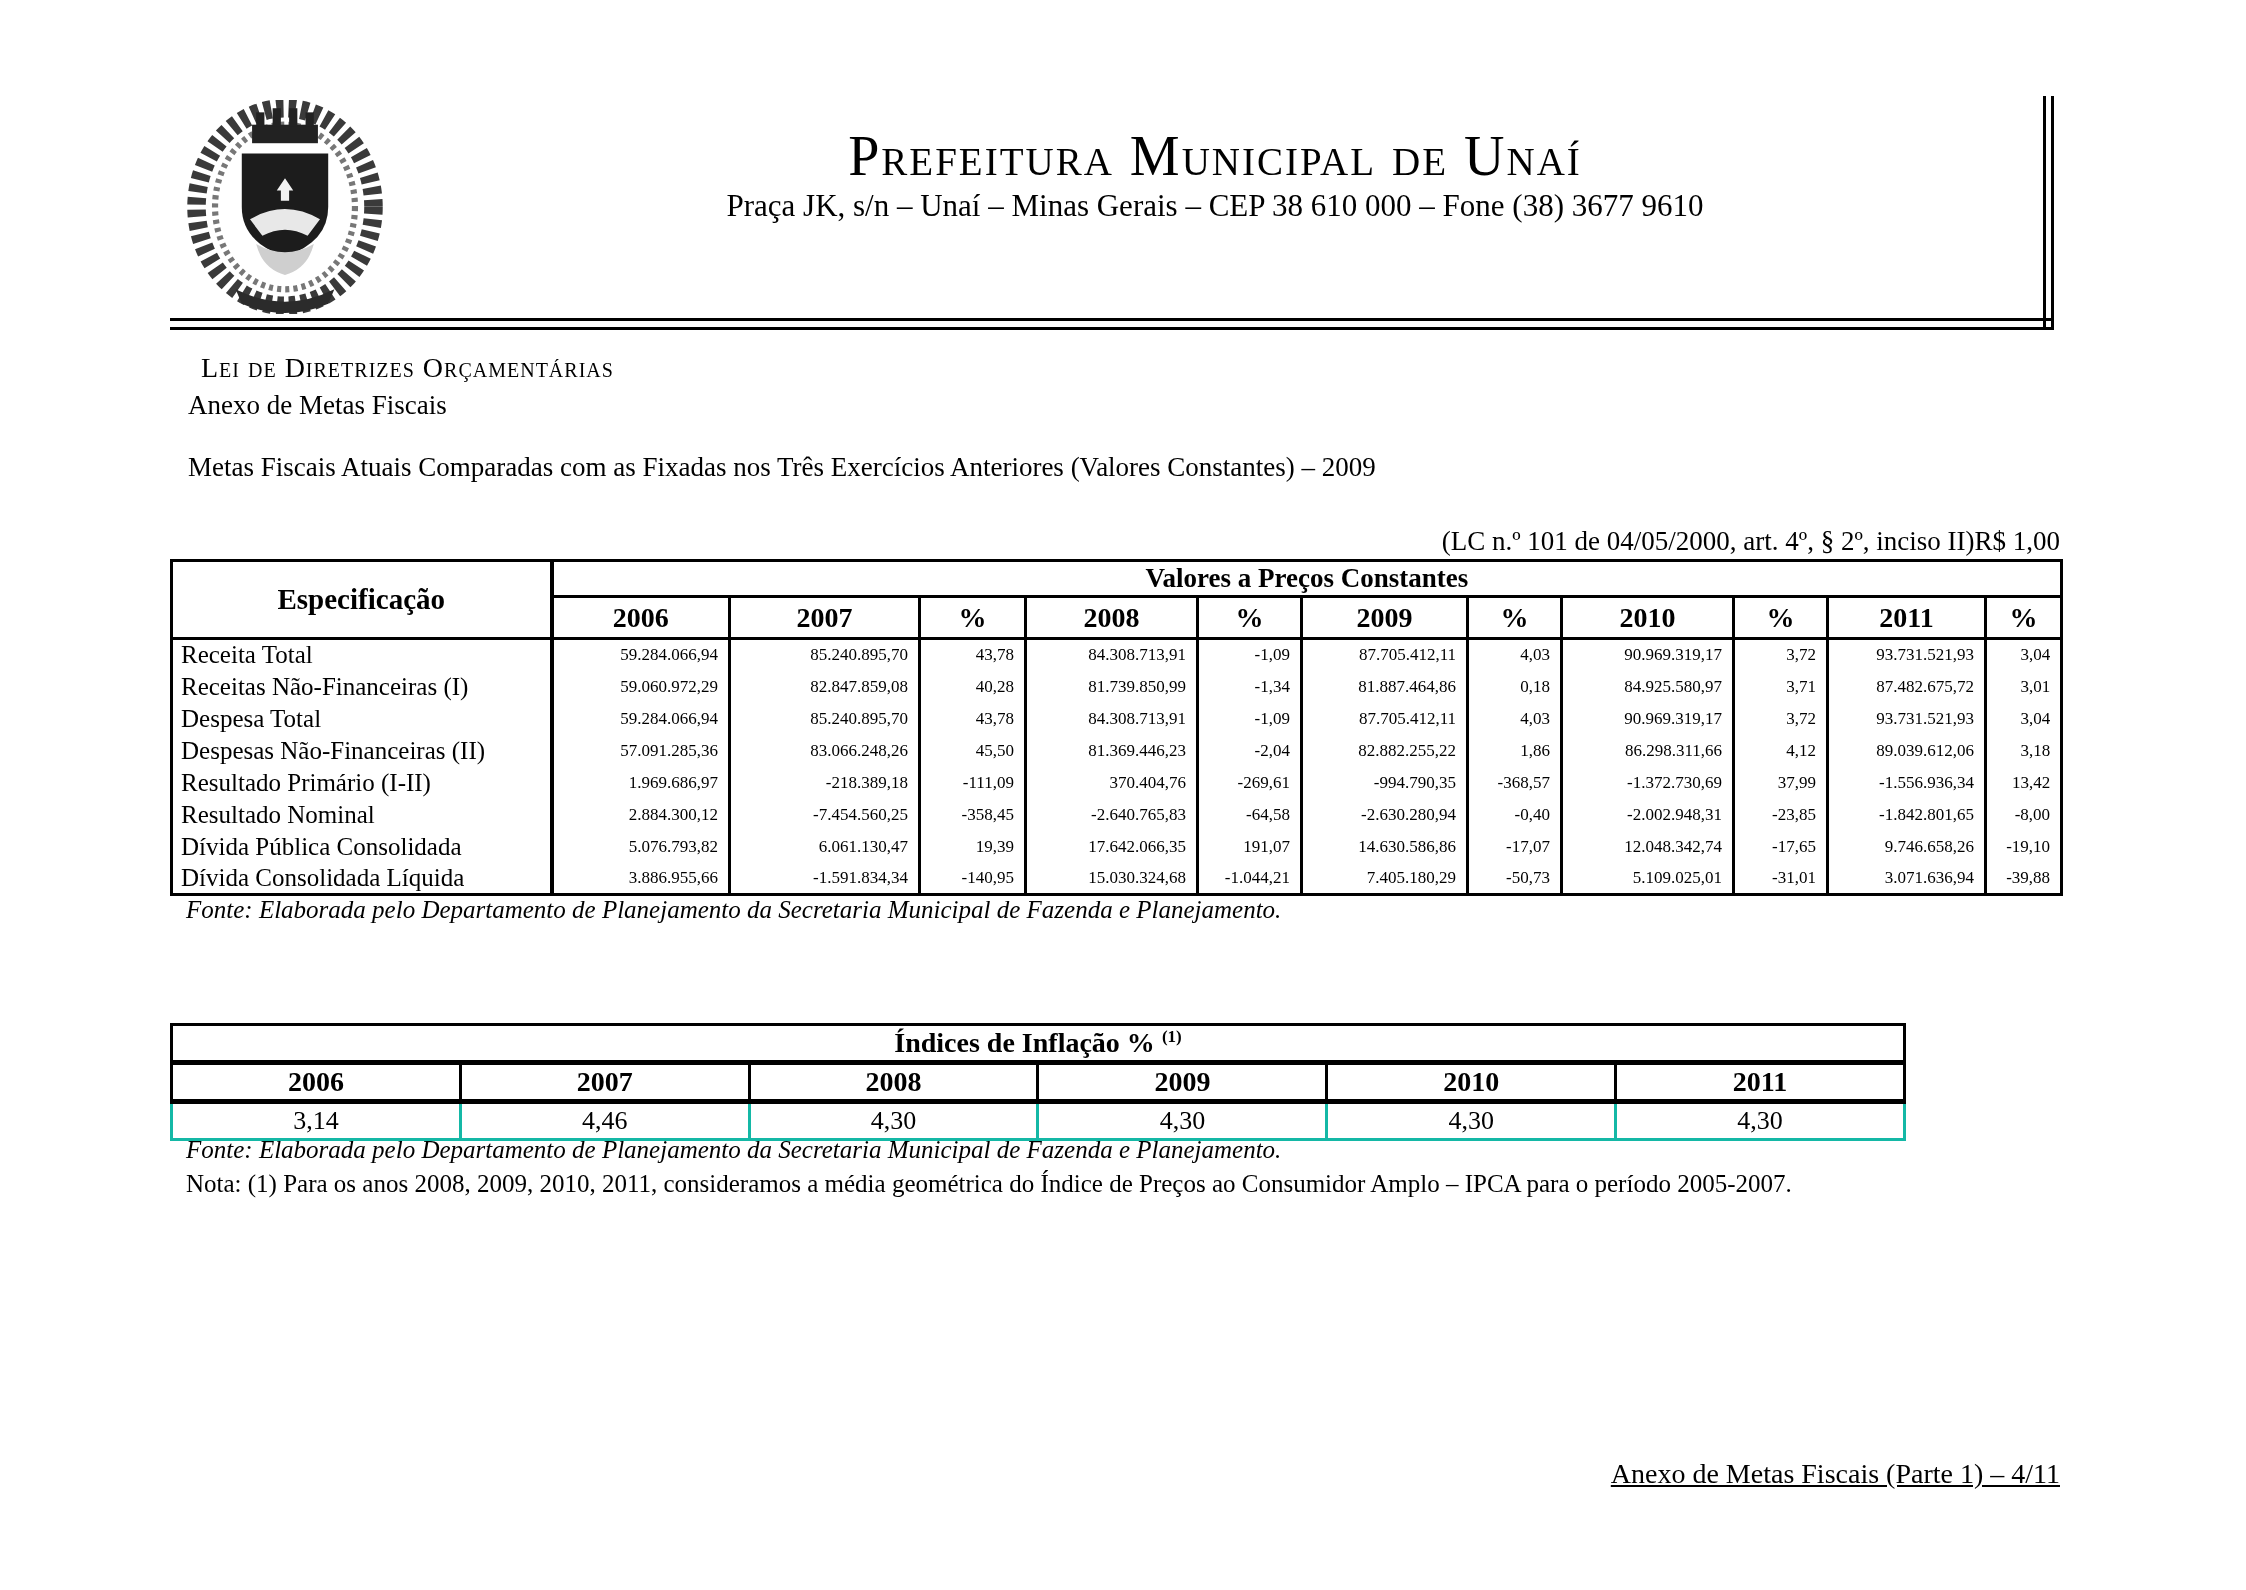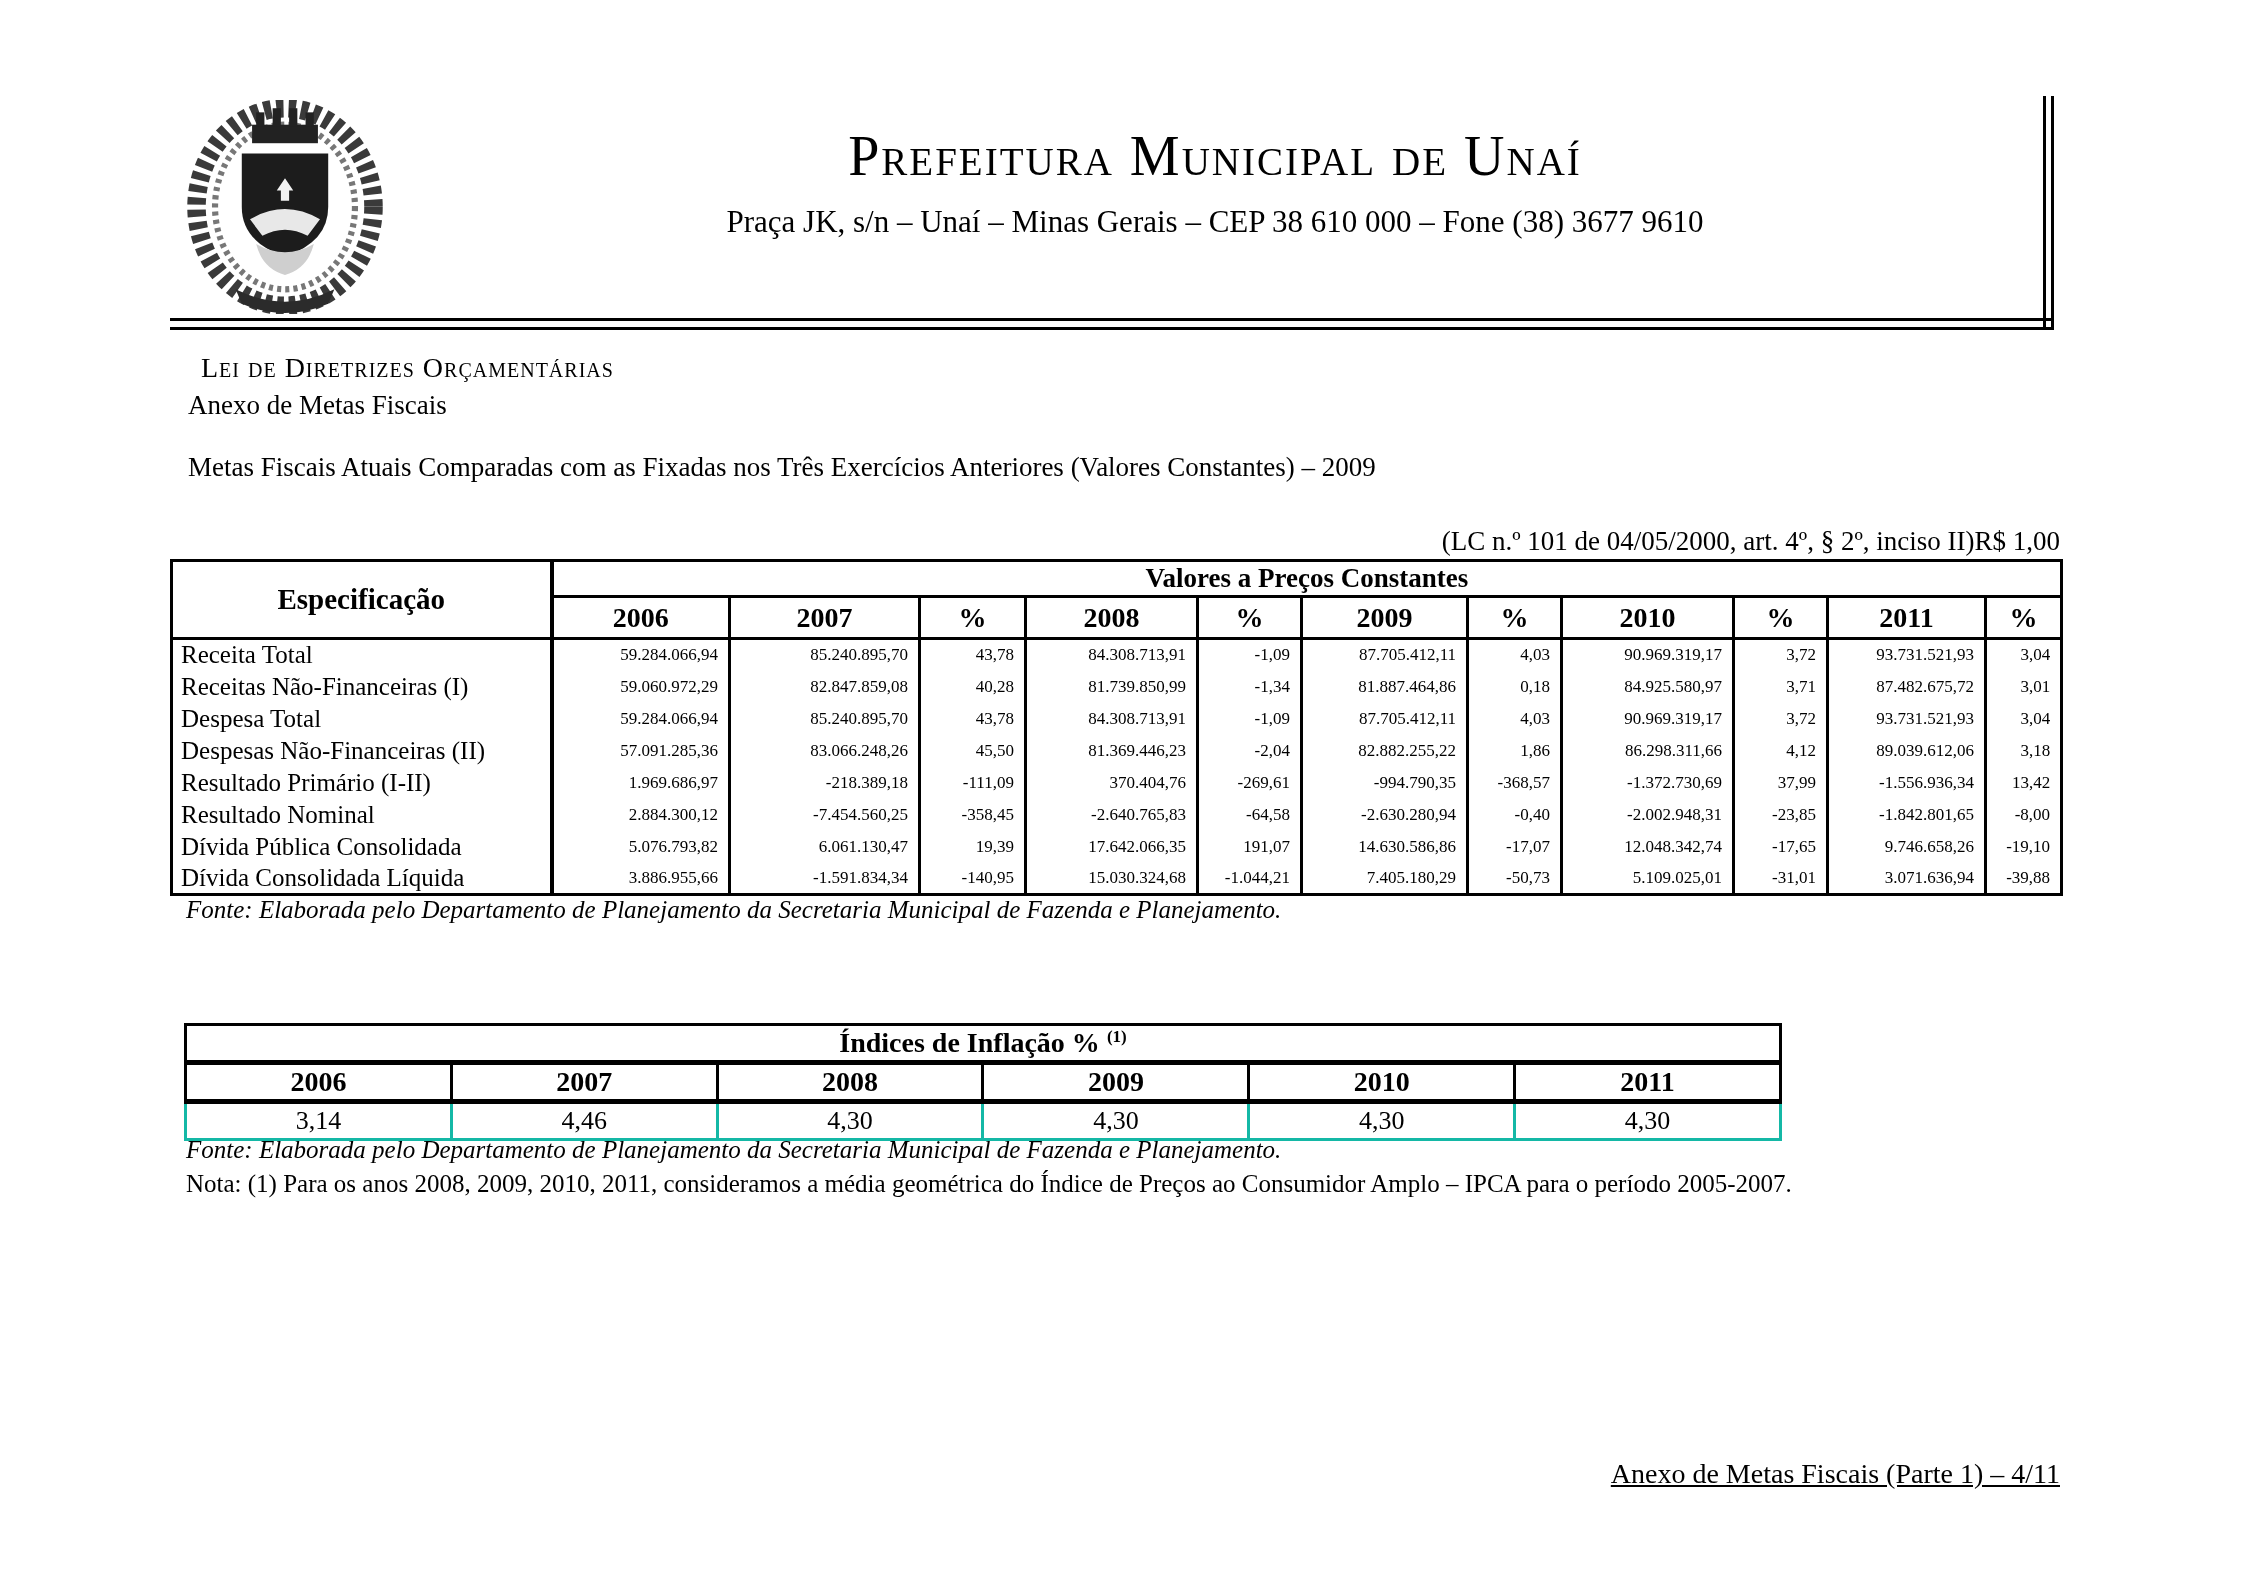--- a/index.html
+++ b/index.html
@@ -14,21 +14,21 @@
     overflow: hidden;
   }
 
   
   .crest { position:absolute; left:182px; top:100px; width:206px; height:214px; }
   .head-block { position:absolute; left:390px; top:126px; width:1650px; text-align:center; }
   .head-title {
     font-size:56px; font-variant:small-caps; letter-spacing:2px;
     line-height:1.1; white-space:nowrap;
   }
-  .head-address { font-size:31px; margin-top:16px; white-space:nowrap; }
+  .head-address { font-size:31px; margin-top:0; white-space:nowrap; }
   .rule-h {
     position:absolute; left:170px; top:318px; width:1884px; height:12px;
     border-top:3px solid #000; border-bottom:3px solid #000;
   }
   .rule-v {
     position:absolute; left:2043px; top:96px; width:11px; height:234px;
     border-left:3px solid #000; border-right:3px solid #000;
   }
 
   
@@ -52,21 +52,21 @@
   .ft-num   { border-left:3px solid #000; border-right:3px solid #000; font-size:17px;
               text-align:right; padding-right:10px; white-space:nowrap; }
 
   .source-line { position:absolute; font-style:italic; font-size:25px; white-space:nowrap; }
   .src-1 { left:186px; top:896px; }
   .src-2 { left:186px; top:1136px; }
   .note-line { position:absolute; left:186px; top:1170px; font-size:25px; white-space:nowrap; }
 
   
   .inf-wrap { position:absolute; left:170px; top:1023px; }
-  .inf-table { width:1598px; border:3px solid #000;margin-left:14px; }
+  .inf-table { width:1736px; border:3px solid #000; }
   .inf-title-cell { border-bottom:5px solid #000; text-align:center; font-weight:bold; font-size:28px; height:36px; }
   .inf-year { border:3px solid #000; border-bottom:5px solid #000; text-align:center; font-weight:bold; font-size:28px; height:38px; }
   .inf-val  { border:3px solid #14b8a6; text-align:center; font-size:26px; height:38px; }
   sup { font-size:17px; }
 
   
   .page-footer { position:absolute; left:170px; top:1458px; width:1890px; text-align:right; font-size:28px;text-decoration:underline; }
 </style>
 </head>
 <body>

